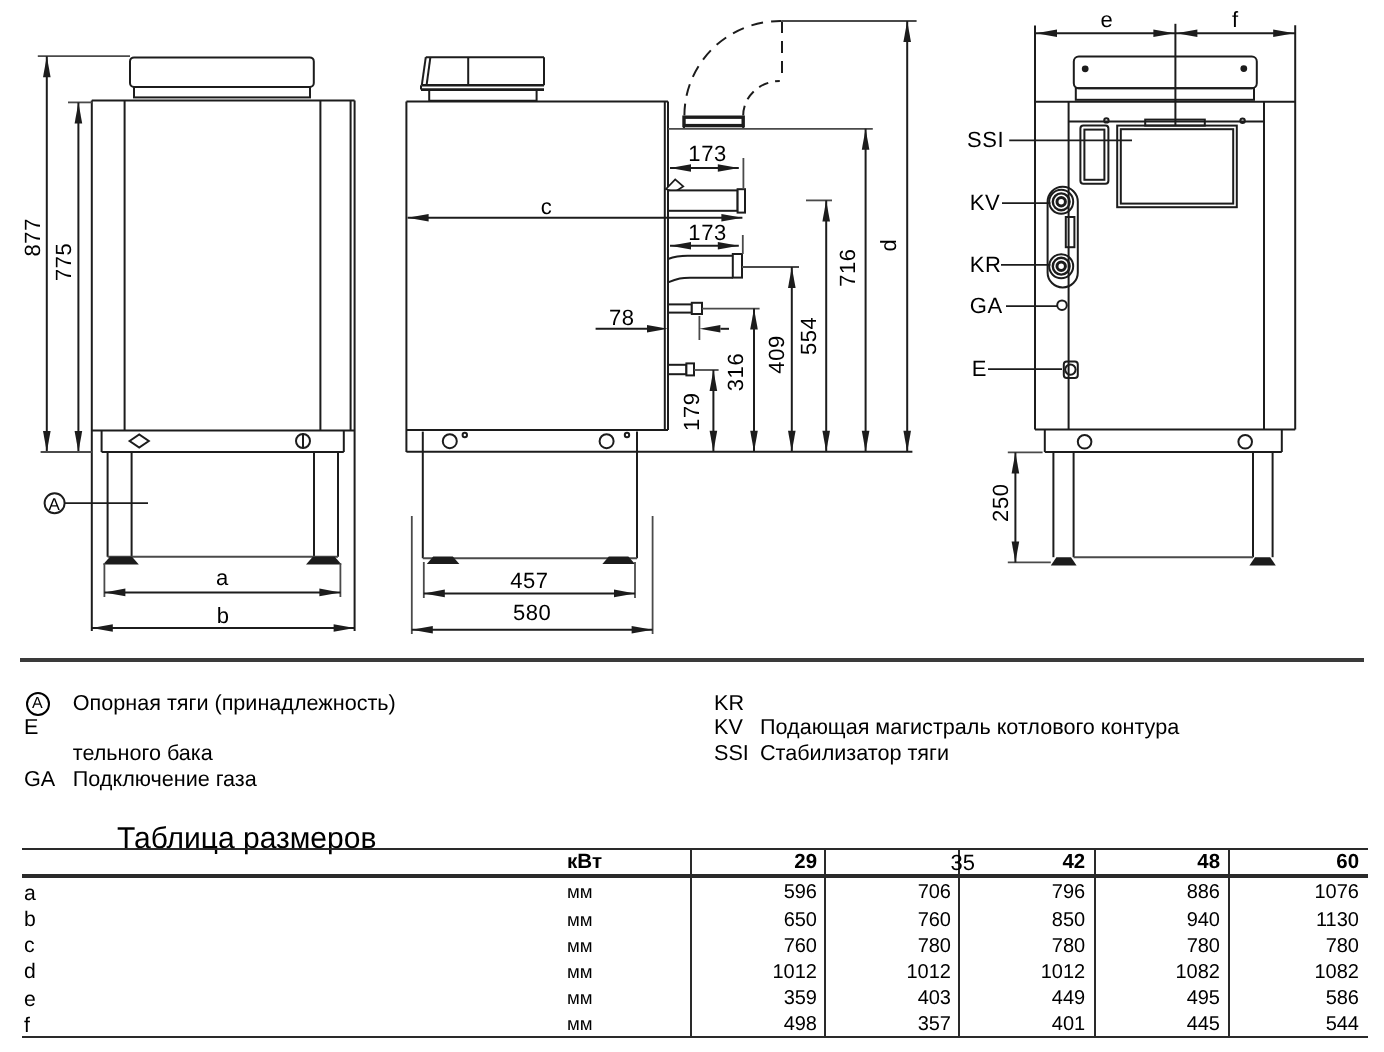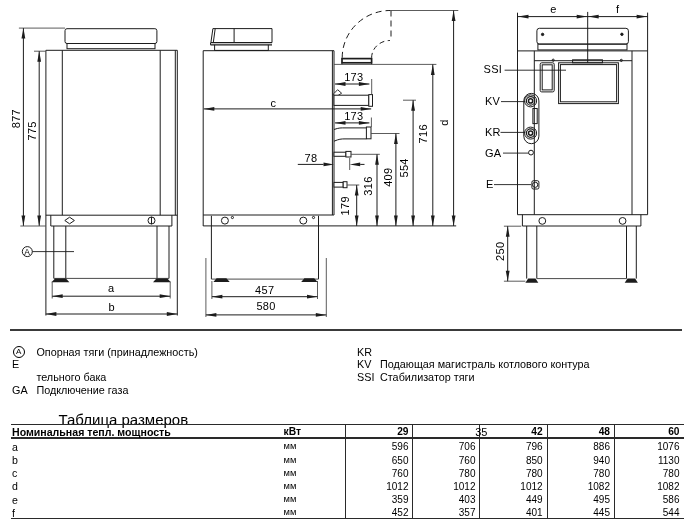--- a/index.html
+++ b/index.html
@@ -239,21 +239,20 @@
     <div style="position:absolute;left:380px;top:371.1px;font-size:10.8px;font-weight:normal;white-space:nowrap;">Стабилизатор тяги</div>
     <div style="position:absolute;left:10.5px;top:410.6px;font-size:15px;font-weight:normal;white-space:nowrap;margin-left:48px;">Таблица размеров</div>
     <div style="position:absolute;left:10.5px;top:423.6px;width:673.5px;height:1.7px;background:#2a2a2a;"></div>
     <div style="position:absolute;left:10.5px;top:437.2px;width:673.5px;height:1.4px;background:#2a2a2a;"></div>
     <div style="position:absolute;left:10.5px;top:517.6px;width:673.5px;height:1.7px;background:#2a2a2a;"></div>
     <div style="position:absolute;left:345.2px;top:423.6px;width:1.0px;height:95.7px;background:#2a2a2a;"></div>
     <div style="position:absolute;left:411.7px;top:423.6px;width:1.0px;height:95.7px;background:#2a2a2a;"></div>
     <div style="position:absolute;left:479.2px;top:423.6px;width:1.0px;height:95.7px;background:#2a2a2a;"></div>
     <div style="position:absolute;left:546.6px;top:423.6px;width:1.0px;height:95.7px;background:#2a2a2a;"></div>
     <div style="position:absolute;left:613.9px;top:423.6px;width:1.0px;height:95.7px;background:#2a2a2a;"></div>
-    <div style="position:absolute;left:12px;top:426.3px;font-size:10.6px;font-weight:bold;white-space:nowrap;">Номинальная тепл. мощность</div>
     <div style="position:absolute;left:283.5px;top:426.3px;font-size:10.3px;font-weight:bold;white-space:nowrap;">кВт</div>
     <div style="position:absolute;left:338.5px;top:426.3px;width:70px;text-align:right;font-size:10.2px;font-weight:bold;">29</div>
     <div style="position:absolute;left:405.5px;top:426.3px;width:70px;text-align:right;font-size:11px;font-weight:normal;padding-left:12px;">35</div>
     <div style="position:absolute;left:472.6px;top:426.3px;width:70px;text-align:right;font-size:10.2px;font-weight:bold;">42</div>
     <div style="position:absolute;left:540.0px;top:426.3px;width:70px;text-align:right;font-size:10.2px;font-weight:bold;">48</div>
     <div style="position:absolute;left:609.5px;top:426.3px;width:70px;text-align:right;font-size:10.2px;font-weight:bold;">60</div>
     <div style="position:absolute;left:12px;top:440.9px;font-size:10.6px;font-weight:normal;white-space:nowrap;">a</div>
     <div style="position:absolute;left:283.5px;top:441.4px;font-size:9.3px;font-weight:normal;white-space:nowrap;">мм</div>
     <div style="position:absolute;left:338.5px;top:441.4px;width:70px;text-align:right;font-size:10px;font-weight:normal;">596</div>
     <div style="position:absolute;left:405.5px;top:441.4px;width:70px;text-align:right;font-size:10px;font-weight:normal;">706</div>
@@ -283,17 +282,17 @@
     <div style="position:absolute;left:609.5px;top:480.90999999999997px;width:70px;text-align:right;font-size:10px;font-weight:normal;">1082</div>
     <div style="position:absolute;left:12px;top:493.58px;font-size:10.6px;font-weight:normal;white-space:nowrap;">e</div>
     <div style="position:absolute;left:283.5px;top:494.08px;font-size:9.3px;font-weight:normal;white-space:nowrap;">мм</div>
     <div style="position:absolute;left:338.5px;top:494.08px;width:70px;text-align:right;font-size:10px;font-weight:normal;">359</div>
     <div style="position:absolute;left:405.5px;top:494.08px;width:70px;text-align:right;font-size:10px;font-weight:normal;">403</div>
     <div style="position:absolute;left:472.6px;top:494.08px;width:70px;text-align:right;font-size:10px;font-weight:normal;">449</div>
     <div style="position:absolute;left:540.0px;top:494.08px;width:70px;text-align:right;font-size:10px;font-weight:normal;">495</div>
     <div style="position:absolute;left:609.5px;top:494.08px;width:70px;text-align:right;font-size:10px;font-weight:normal;">586</div>
     <div style="position:absolute;left:12px;top:506.75px;font-size:10.6px;font-weight:normal;white-space:nowrap;">f</div>
     <div style="position:absolute;left:283.5px;top:507.25px;font-size:9.3px;font-weight:normal;white-space:nowrap;">мм</div>
-    <div style="position:absolute;left:338.5px;top:507.25px;width:70px;text-align:right;font-size:10px;font-weight:normal;">452</div>
+    <div style="position:absolute;left:338.5px;top:507.25px;width:70px;text-align:right;font-size:10px;font-weight:normal;">498</div>
     <div style="position:absolute;left:405.5px;top:507.25px;width:70px;text-align:right;font-size:10px;font-weight:normal;">357</div>
     <div style="position:absolute;left:472.6px;top:507.25px;width:70px;text-align:right;font-size:10px;font-weight:normal;">401</div>
     <div style="position:absolute;left:540.0px;top:507.25px;width:70px;text-align:right;font-size:10px;font-weight:normal;">445</div>
     <div style="position:absolute;left:609.5px;top:507.25px;width:70px;text-align:right;font-size:10px;font-weight:normal;">544</div>
 </div>
 </body></html>

